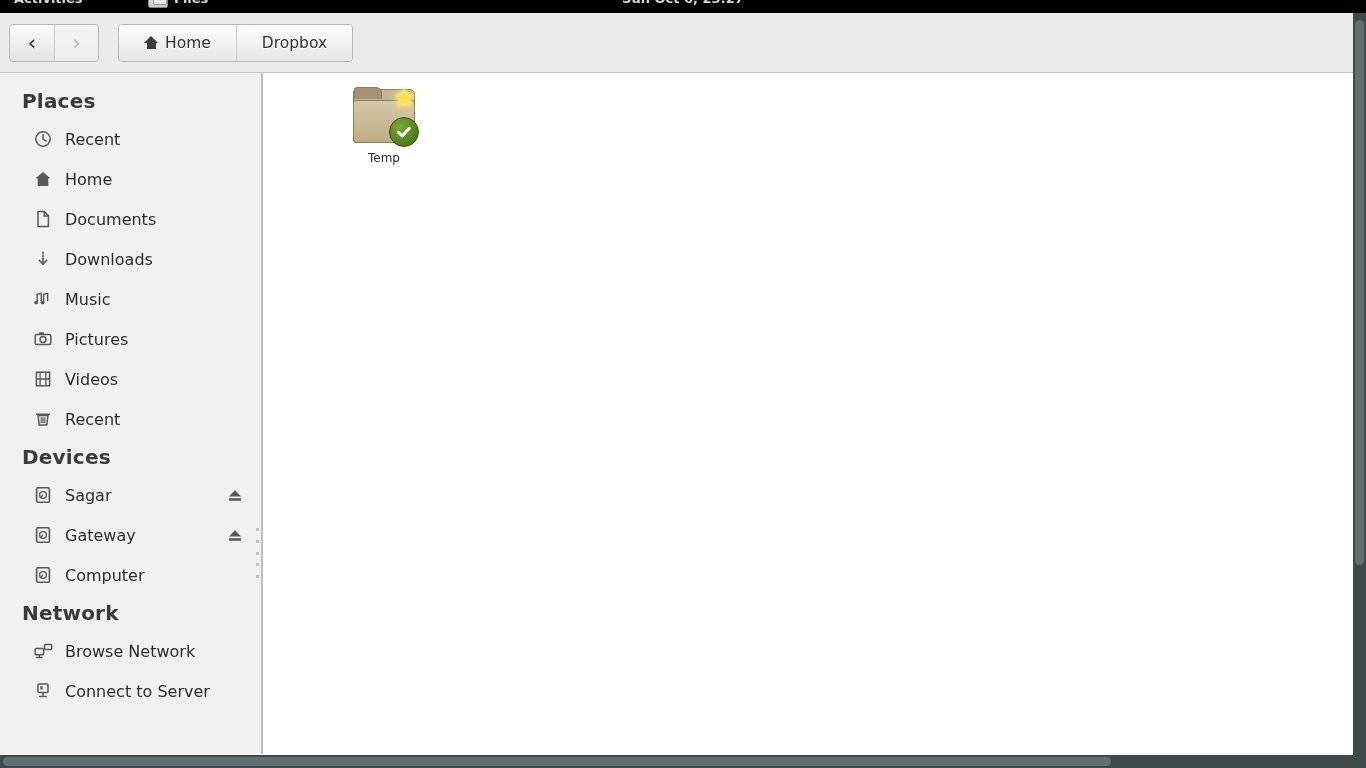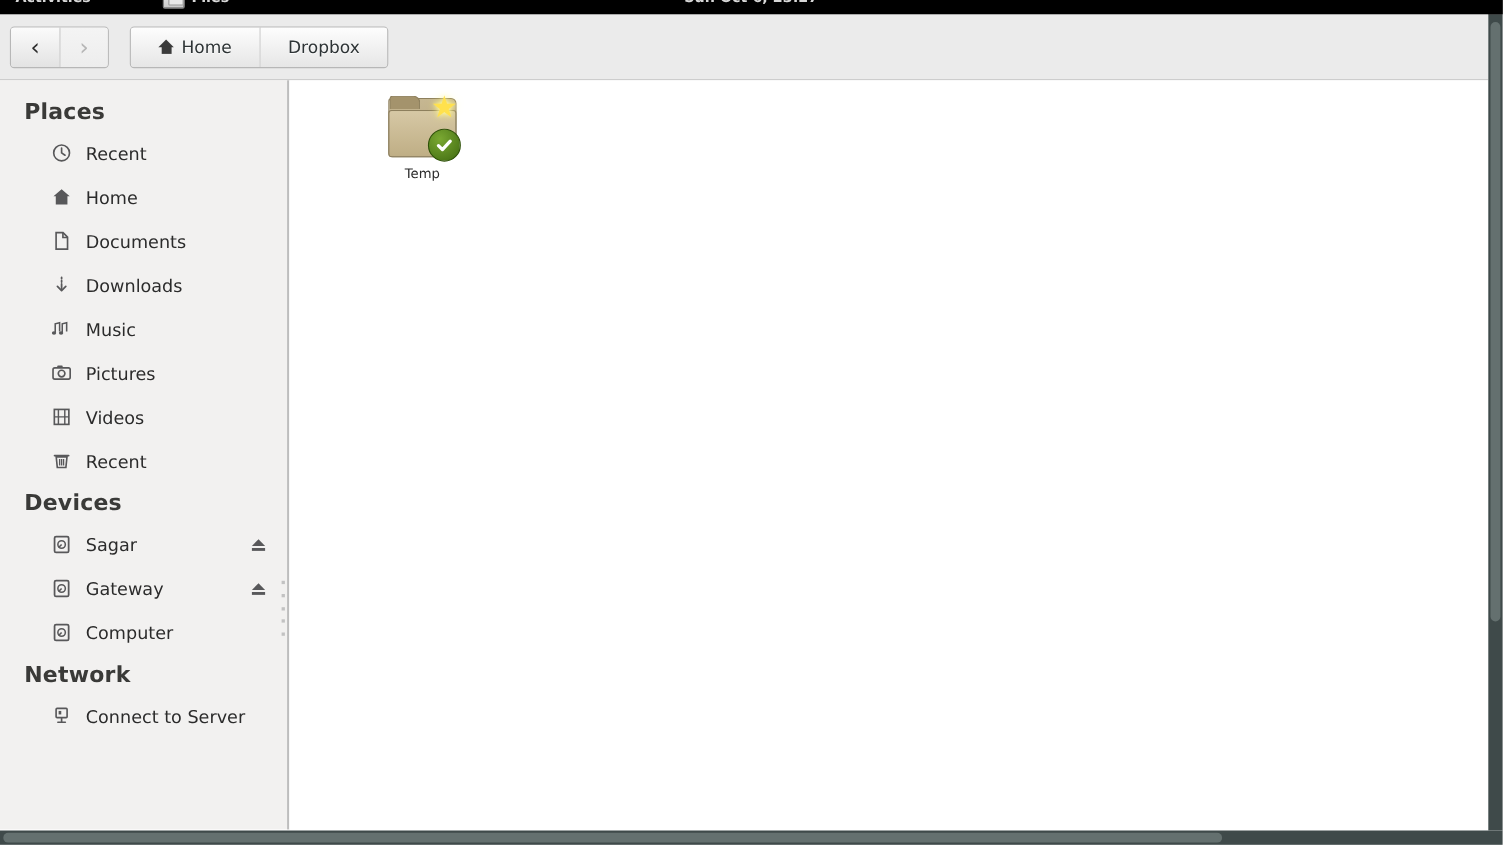--- a/index.html
+++ b/index.html
@@ -157,21 +157,21 @@
     font-weight: bold;
     color: #3a3a38;
     padding: 0 0 6px 22px;
     letter-spacing: .2px;
   }
   .sb-group { margin-bottom: 6px; }
   .sb-item {
     height: 40px;
     display: flex;
     align-items: center;
-    padding-left: 46px;
+    padding-left: 33px;
     padding-right: 18px;
     font-size: 16px;
     color: #2b2b2b;
     gap: 12px;
   }
   .sb-item .lbl { flex: 1 1 auto; white-space: nowrap; }
   .sb-ico {
     width: 20px; height: 20px;
     flex: 0 0 20px;
     display: flex; align-items: center; justify-content: center;
@@ -472,20 +472,30 @@
                 <path d="M9 9 6.3 11.8" stroke="#58585a" stroke-width="1.4"></path>
               </svg>
           </span>
           <span class="lbl">Computer</span>
         </div>
       </div>
 
       <div class="sb-group">
         <div class="sb-head">Network</div>
 
+        <div class="sb-item">
+          <span class="sb-ico">
+            <svg width="19" height="18" viewBox="0 0 19 18">
+                <rect x="1.2" y="6.6" width="8.4" height="6.2" rx="0.8" fill="none" stroke="#58585a" stroke-width="1.5"></rect>
+                <rect x="10.6" y="2.4" width="7.0" height="5.0" rx="0.8" fill="none" stroke="#58585a" stroke-width="1.5"></rect>
+                <path d="M5.4 12.9v2.6M2.8 15.6h5.2" stroke="#58585a" stroke-width="1.5" stroke-linecap="round"></path>
+              </svg>
+          </span>
+          <span class="lbl">Browse Network</span>
+        </div>
 
         <div class="sb-item">
           <span class="sb-ico">
             <svg width="18" height="18" viewBox="0 0 18 18">
                 <rect x="4.0" y="2.0" width="10.0" height="8.4" rx="0.9" fill="none" stroke="#58585a" stroke-width="1.5"></rect>
                 <rect x="6.3" y="4.3" width="2.4" height="3.2" fill="#58585a"></rect>
                 <path d="M9 10.6v3.6M5.6 14.6h6.8" stroke="#58585a" stroke-width="1.5" stroke-linecap="round"></path>
               </svg>
           </span>
           <span class="lbl">Connect to Server</span>

